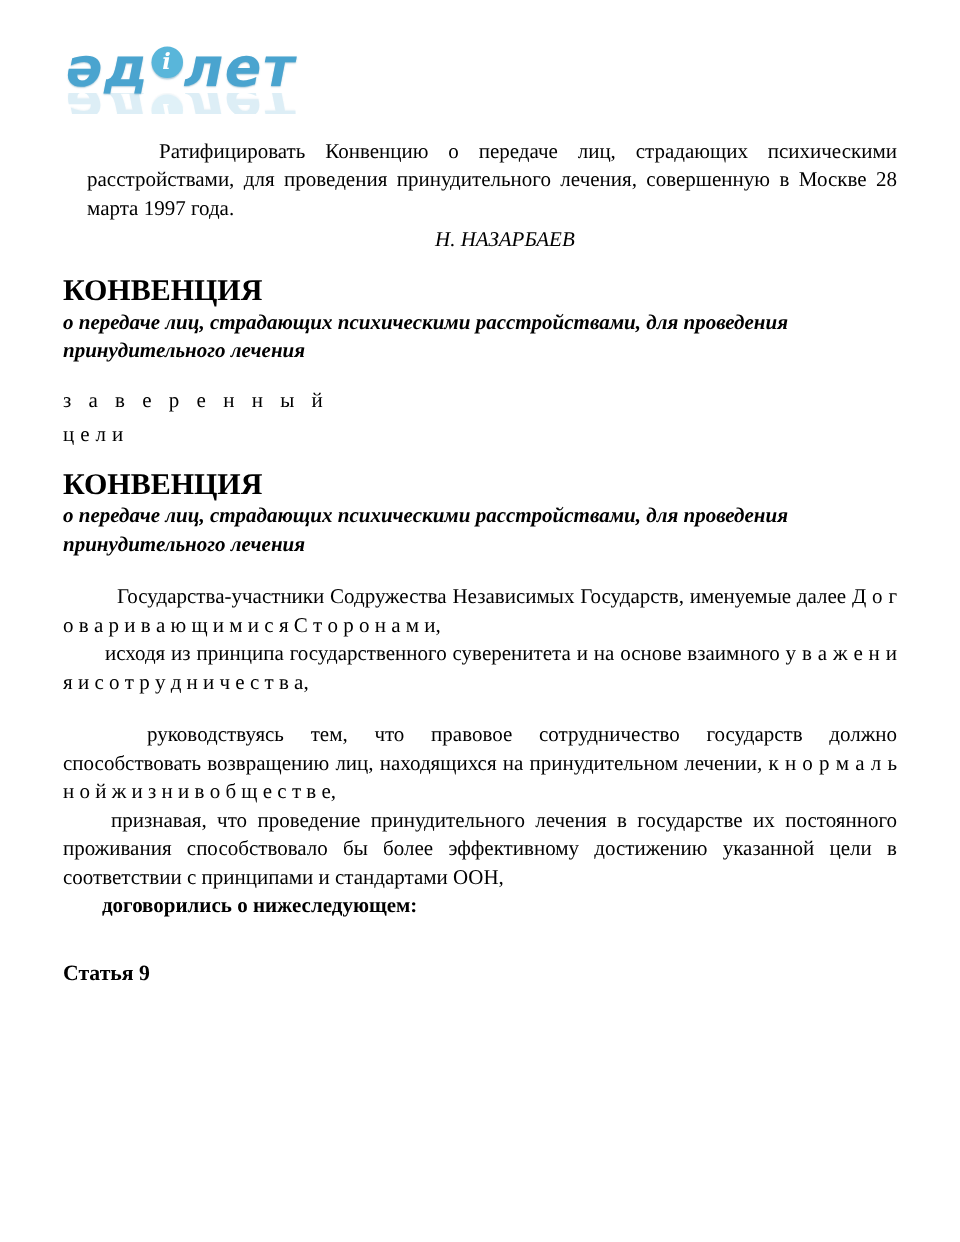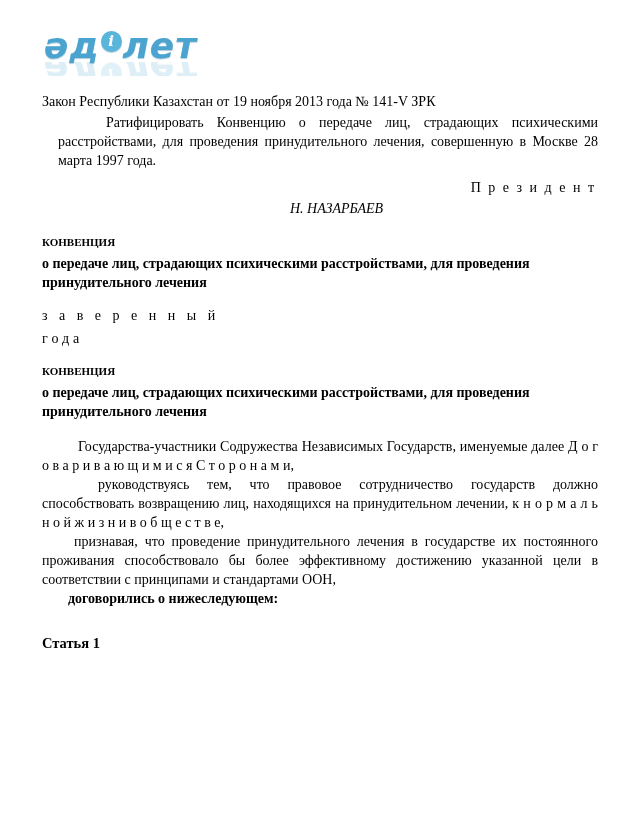--- a/index.html
+++ b/index.html
@@ -33,27 +33,27 @@
   }
   .logo-reflect{
     transform:scaleY(-1);opacity:.18;height:14px;overflow:hidden;margin-top:-2px;
     filter:blur(.5px);
   }
   
   .title{font-weight:bold;text-align:justify;margin:4px 0 14px 0;}
   .law-line{margin:0 0 2px 0;}
   .para{text-align:justify;margin:0;}
   .ind48{text-indent:48px;margin-left:16px;} .ind36{text-indent:36px;} .ind28{text-indent:28px;}
-  .ind56{text-indent:56px;} .ind32{text-indent:32px;} .ind26{text-indent:26px;}
+  .ind56{text-indent:56px;margin-top:16px;} .ind32{text-indent:32px;} .ind26{text-indent:26px;}
   .president-line{text-align:right;letter-spacing:2px;margin:8px 2px 2px 0;}
   .sign-line{position:relative;height:20px;margin:2px 0 10px 0;font-style:italic;}
   .sign-left{position:absolute;left:24px;top:0;}
   .sign-right{position:absolute;left:248px;top:0;font-family:Liberation Serif, serif;}
-  .h-conv{font-weight:bold;font-size:11px;margin:14px 0 2px 0;}
-  .sub-conv{font-weight:bold;text-align:left;margin:2px 0 10px 0;max-width:520px;}
+  .h-conv{font-weight:bold;font-size:20px;margin:14px 0 2px 0;}
+  .sub-conv{font-weight:bold;text-align:left;margin:2px 0 10px 0;max-width:520px;font-style:italic;}
   .official{letter-spacing:4px;margin:14px 0 0 0;}
   .official div{margin:0 0 4px 0;}
   .bold{font-weight:bold;}
   .article{font-weight:bold;margin:26px 0 0 0;font-size:14.5px;}
   .spacer-sm{height:6px;}
 </style>
 </head>
 <body>
 
 <div class="page">
@@ -65,43 +65,42 @@
       <span class="logo-txt">лет</span>
     </div>
     <div class="logo-row logo-reflect">
       <span class="logo-txt">әд</span>
       <span class="logo-icon">і</span>
       <span class="logo-txt">лет</span>
     </div>
   </div>
 
 
-  <div class="law-line">Закон Республики Казахстан от 19 ноября 2013 года № 141-V ЗРК</div>
 
   <div class="para ind48">Ратифицировать Конвенцию о передаче лиц, страдающих психическими расстройствами, для проведения принудительного лечения, совершенную в Москве 28 марта 1997 года.</div>
 
-  <div class="president-line">П р е з и д е н т</div>
 
   <div class="sign-line">
     <span class="sign-right">Н. НАЗАРБАЕВ</span>
   </div>
 
   <div class="h-conv">КОНВЕНЦИЯ</div>
   <div class="sub-conv">о передаче лиц, страдающих психическими расстройствами, для проведения принудительного лечения</div>
 
   <div class="official">
     <div>з а в е р е н н ы й</div>
-    <div>года</div>
+    <div>цели</div>
   </div>
 
   <div class="h-conv">КОНВЕНЦИЯ</div>
   <div class="sub-conv">о передаче лиц, страдающих психическими расстройствами, для проведения принудительного лечения</div>
 
   <div class="spacer-sm"></div>
 
   <div class="para ind36">Государства-участники Содружества Независимых Государств, именуемые далее Д о г о в а р и в а ю щ и м и с я   С т о р о н а м и,</div>
+  <div class="para ind28">исходя из принципа государственного суверенитета и на основе взаимного у в а ж е н и я   и   с о т р у д н и ч е с т в а,</div>
   <div class="para ind56">руководствуясь тем, что правовое сотрудничество государств должно способствовать возвращению лиц, находящихся на принудительном лечении, к н о р м а л ь н о й   ж и з н и   в   о б щ е с т в е,</div>
   <div class="para ind32">признавая, что проведение принудительного лечения в государстве их постоянного проживания способствовало бы более эффективному достижению указанной цели в соответствии с принципами и стандартами ООН,</div>
   <div class="para ind26 bold">договорились о нижеследующем:</div>
 
-  <div class="article">Статья 1</div>
+  <div class="article">Статья 9</div>
 
 </div>
 
 </body></html>

